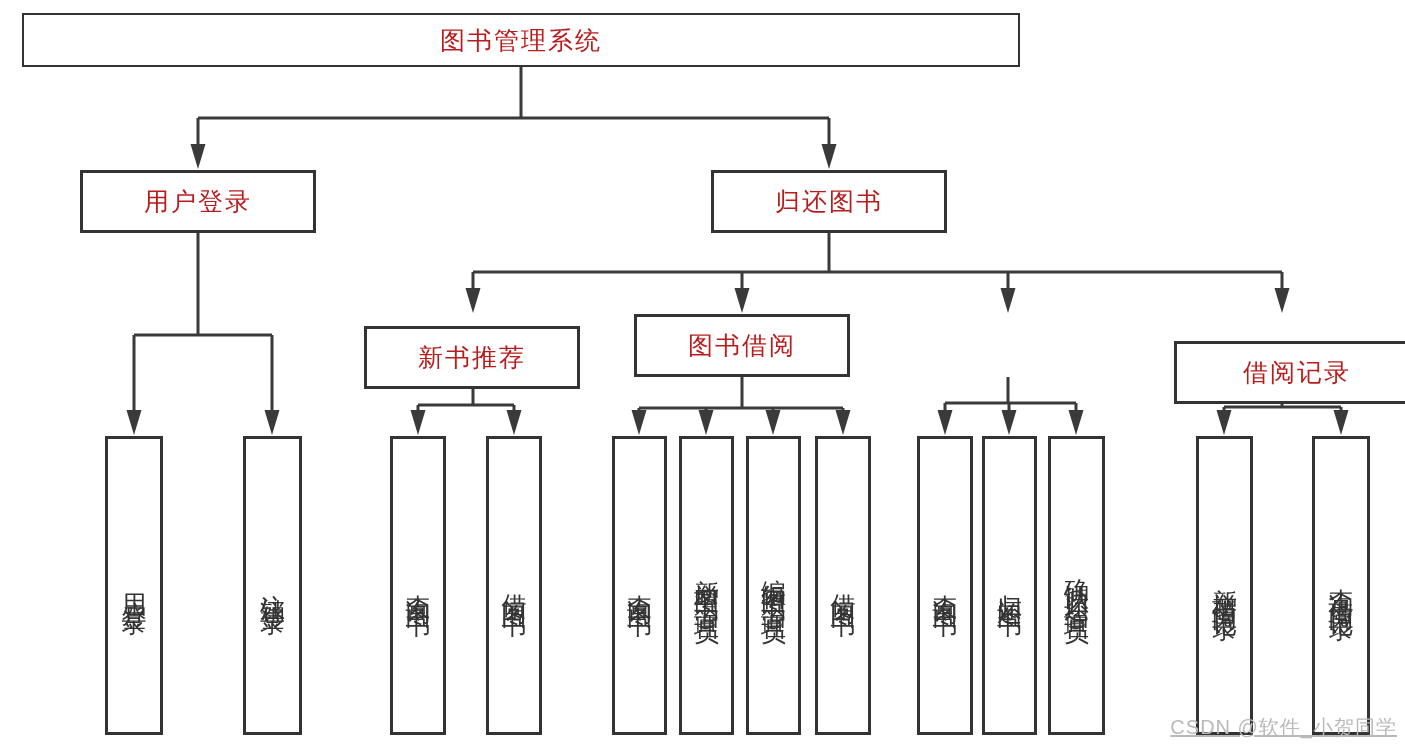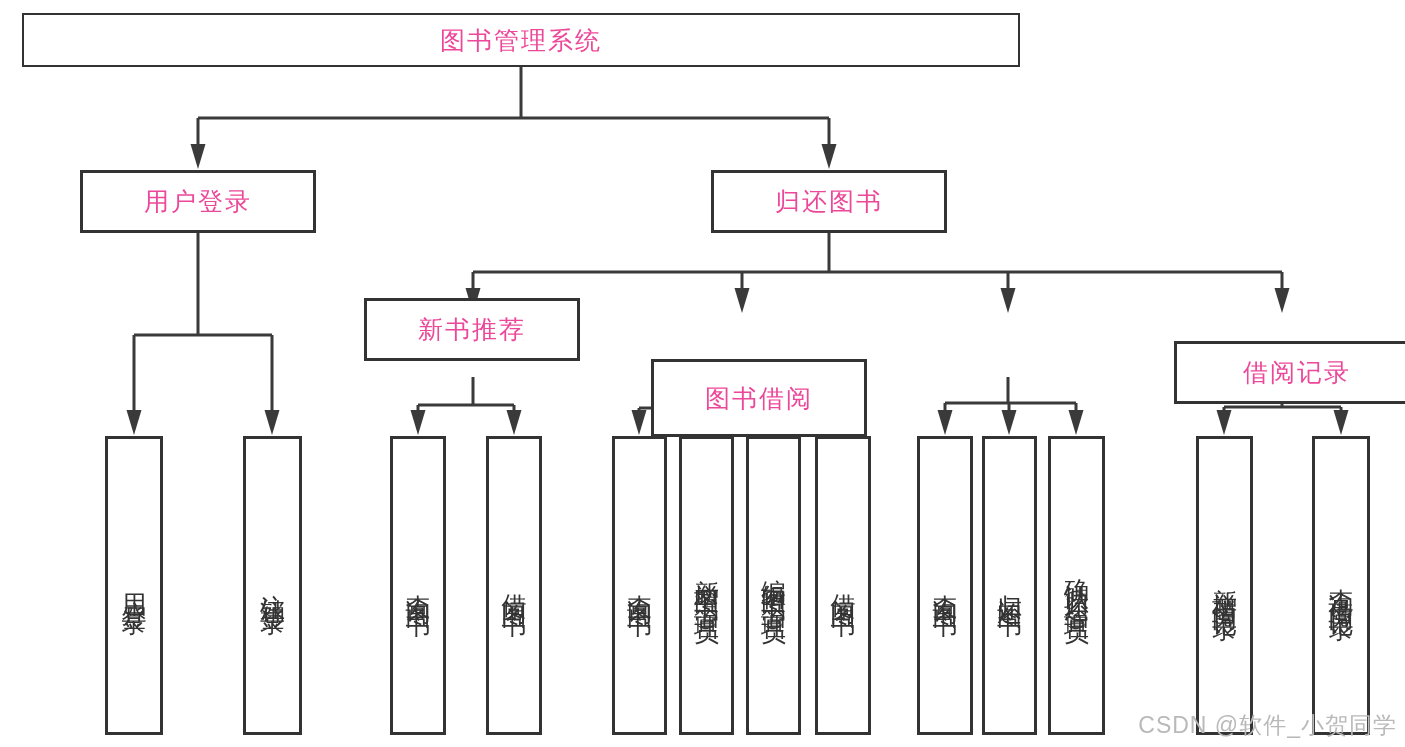--- a/index.html
+++ b/index.html
@@ -8,30 +8,30 @@
     font-family:"Liberation Sans","DejaVu Sans",sans-serif; overflow:hidden;
   }
   .connectors { position:absolute; left:0; top:0; z-index:1; }
   .box {
     position:absolute; box-sizing:border-box; background:#ffffff;
     border:3px solid #333333; color:#333333; z-index:2;
     display:flex; align-items:center; justify-content:center;
   }
   .root-box { border-width:2px; }
   .h-label {
-    font-size:25px; letter-spacing:2px; color:#ec4899; white-space:nowrap;
+    font-size:25px; letter-spacing:2px; color:#b91c1c; white-space:nowrap;
   }
   .leaf { border-width:3px; }
   .v-label {
     writing-mode:vertical-rl; text-orientation:mixed;
     font-size:25px; letter-spacing:6px; color:#333333; line-height:1;
   }
   .watermark {
     position:absolute; right:8px; bottom:6px; z-index:3;
-    font-size:23px; color:#b9b9b9; letter-spacing:1px; white-space:nowrap;
+    font-size:20px; color:#b9b9b9; letter-spacing:1px; white-space:nowrap;text-decoration:underline;
   }
 </style>
 </head>
 <body>
 
 <div class="canvas">
 
   <svg class="connectors" width="1405" height="747" viewBox="0 0 1405 747">
     <path fill="none" stroke="#3a3a3a" stroke-width="3" d="
       M521 67 V118  M198 118 H829  M198 118 V150  M829 118 V150
@@ -68,24 +68,24 @@
     <span class="h-label">图书管理系统</span>
   </div>
 
   <div class="box" style="left:80px; top:170px; width:236px; height:63px;">
     <span class="h-label">用户登录</span>
   </div>
   <div class="box" style="left:711px; top:170px; width:236px; height:63px;">
     <span class="h-label">归还图书</span>
   </div>
 
-  <div class="box" style="left:364px; top:298px; width:216px; height:63px;">
+  <div class="box" style="left:364px; top:326px; width:216px; height:63px;">
     <span class="h-label">新书推荐</span>
   </div>
-  <div class="box" style="left:651px; top:314px; width:216px; height:78px;margin-top:45px;">
+  <div class="box" style="left:634px; top:314px; width:216px; height:63px;">
     <span class="h-label">图书借阅</span>
   </div>
   <div class="box" style="left:1174px; top:314px; width:246px; height:63px;margin-top:27px;">
     <span class="h-label">借阅记录</span>
   </div>
 
   <div class="box leaf" style="left:105px; top:436px; width:58px; height:299px;">
     <span class="v-label">用户登录</span>
   </div>
   <div class="box leaf" style="left:243px; top:436px; width:59px; height:299px;">

